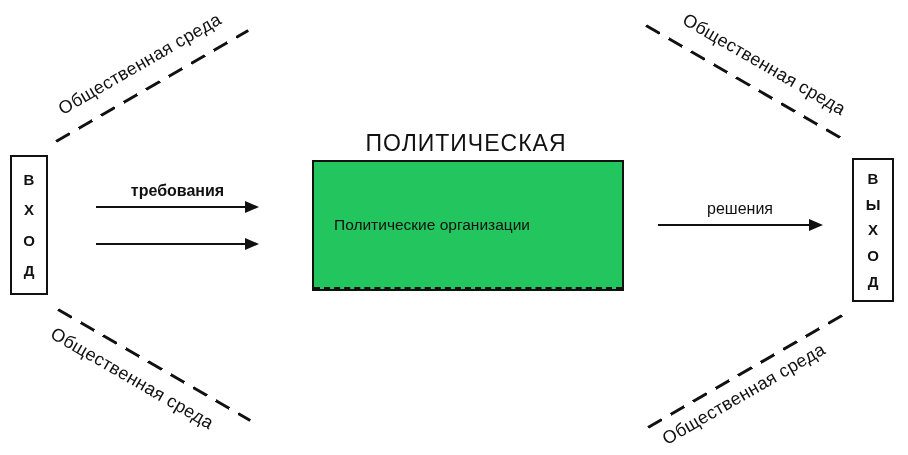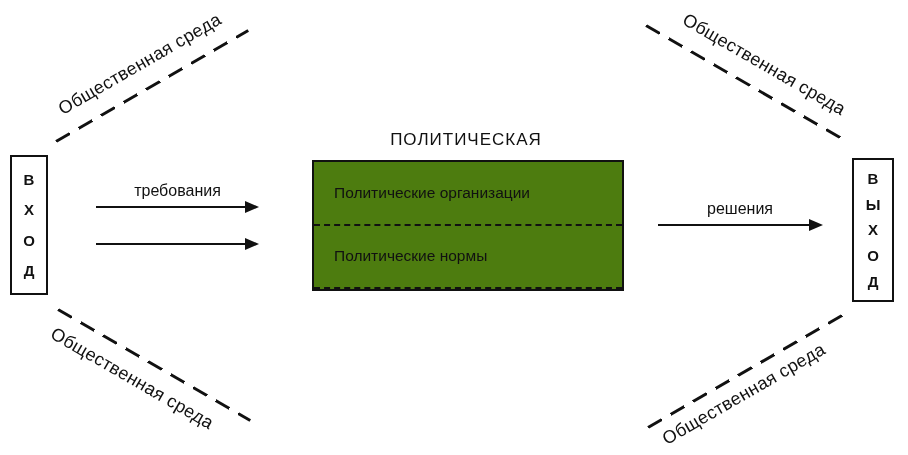--- a/index.html
+++ b/index.html
@@ -18,31 +18,31 @@
     background:#fff;
     display:flex;flex-direction:column;
     align-items:center;justify-content:space-evenly;
     font-size:15px;font-weight:bold;line-height:1;
   }
   .vbox-input{left:10px;top:155px;width:34px;height:136px;}
   .vbox-output{left:852px;top:158px;width:38px;height:140px;}
   
   .sys-box{
     position:absolute;left:312px;top:160px;width:308px;height:127px;
-    border:2px solid #111;background:#4d7c0f;
+    border:2px solid #111;background:#22c55e;
     display:flex;flex-direction:column;
   }
   .sys-row{
     flex:1;display:flex;align-items:center;
     padding-left:20px;font-size:15.5px;white-space:nowrap;
   }
   .sys-row.sep{border-bottom:2px dashed #111;}
   .sys-title{
     position:absolute;width:308px;left:312px;
-    text-align:center;font-size:17px;letter-spacing:1px;
+    text-align:center;font-size:23px;letter-spacing:1px;
   }
   .sys-title-top{top:130px;}
   .sys-title-bottom{top:297px;}
   
   .arrow{
     position:absolute;height:2px;background:#111;
   }
   .arrow::after{
     content:"";position:absolute;right:-13px;top:-5px;
     border-left:14px solid #111;
@@ -90,29 +90,28 @@
   </div>
 
   <div class="vbox vbox-output">
     <span>В</span>
     <span>Ы</span>
     <span>Х</span>
     <span>О</span>
     <span>Д</span>
   </div>
 
-  <div class="arrow-label" style="left:100px;top:182px;width:155px;">требования</div>
+  <div class="arrow-label" style="left:100px;top:182px;width:155px;font-weight:bold;">требования</div>
   <div class="arrow" style="left:96px;top:206px;width:150px;"></div>
 
   <div class="arrow" style="left:96px;top:243px;width:150px;"></div>
 
   <div class="sys-title sys-title-top">ПОЛИТИЧЕСКАЯ</div>
 
   <div class="sys-box">
     <div class="sys-row sep">Политические организации</div>
-    <div class="sys-row sep">Политические нормы</div>
   </div>
 
 
   <div class="arrow-label" style="left:665px;top:200px;width:150px;">решения</div>
   <div class="arrow" style="left:658px;top:224px;width:152px;"></div>
 
 </div>
 
 </body></html>

